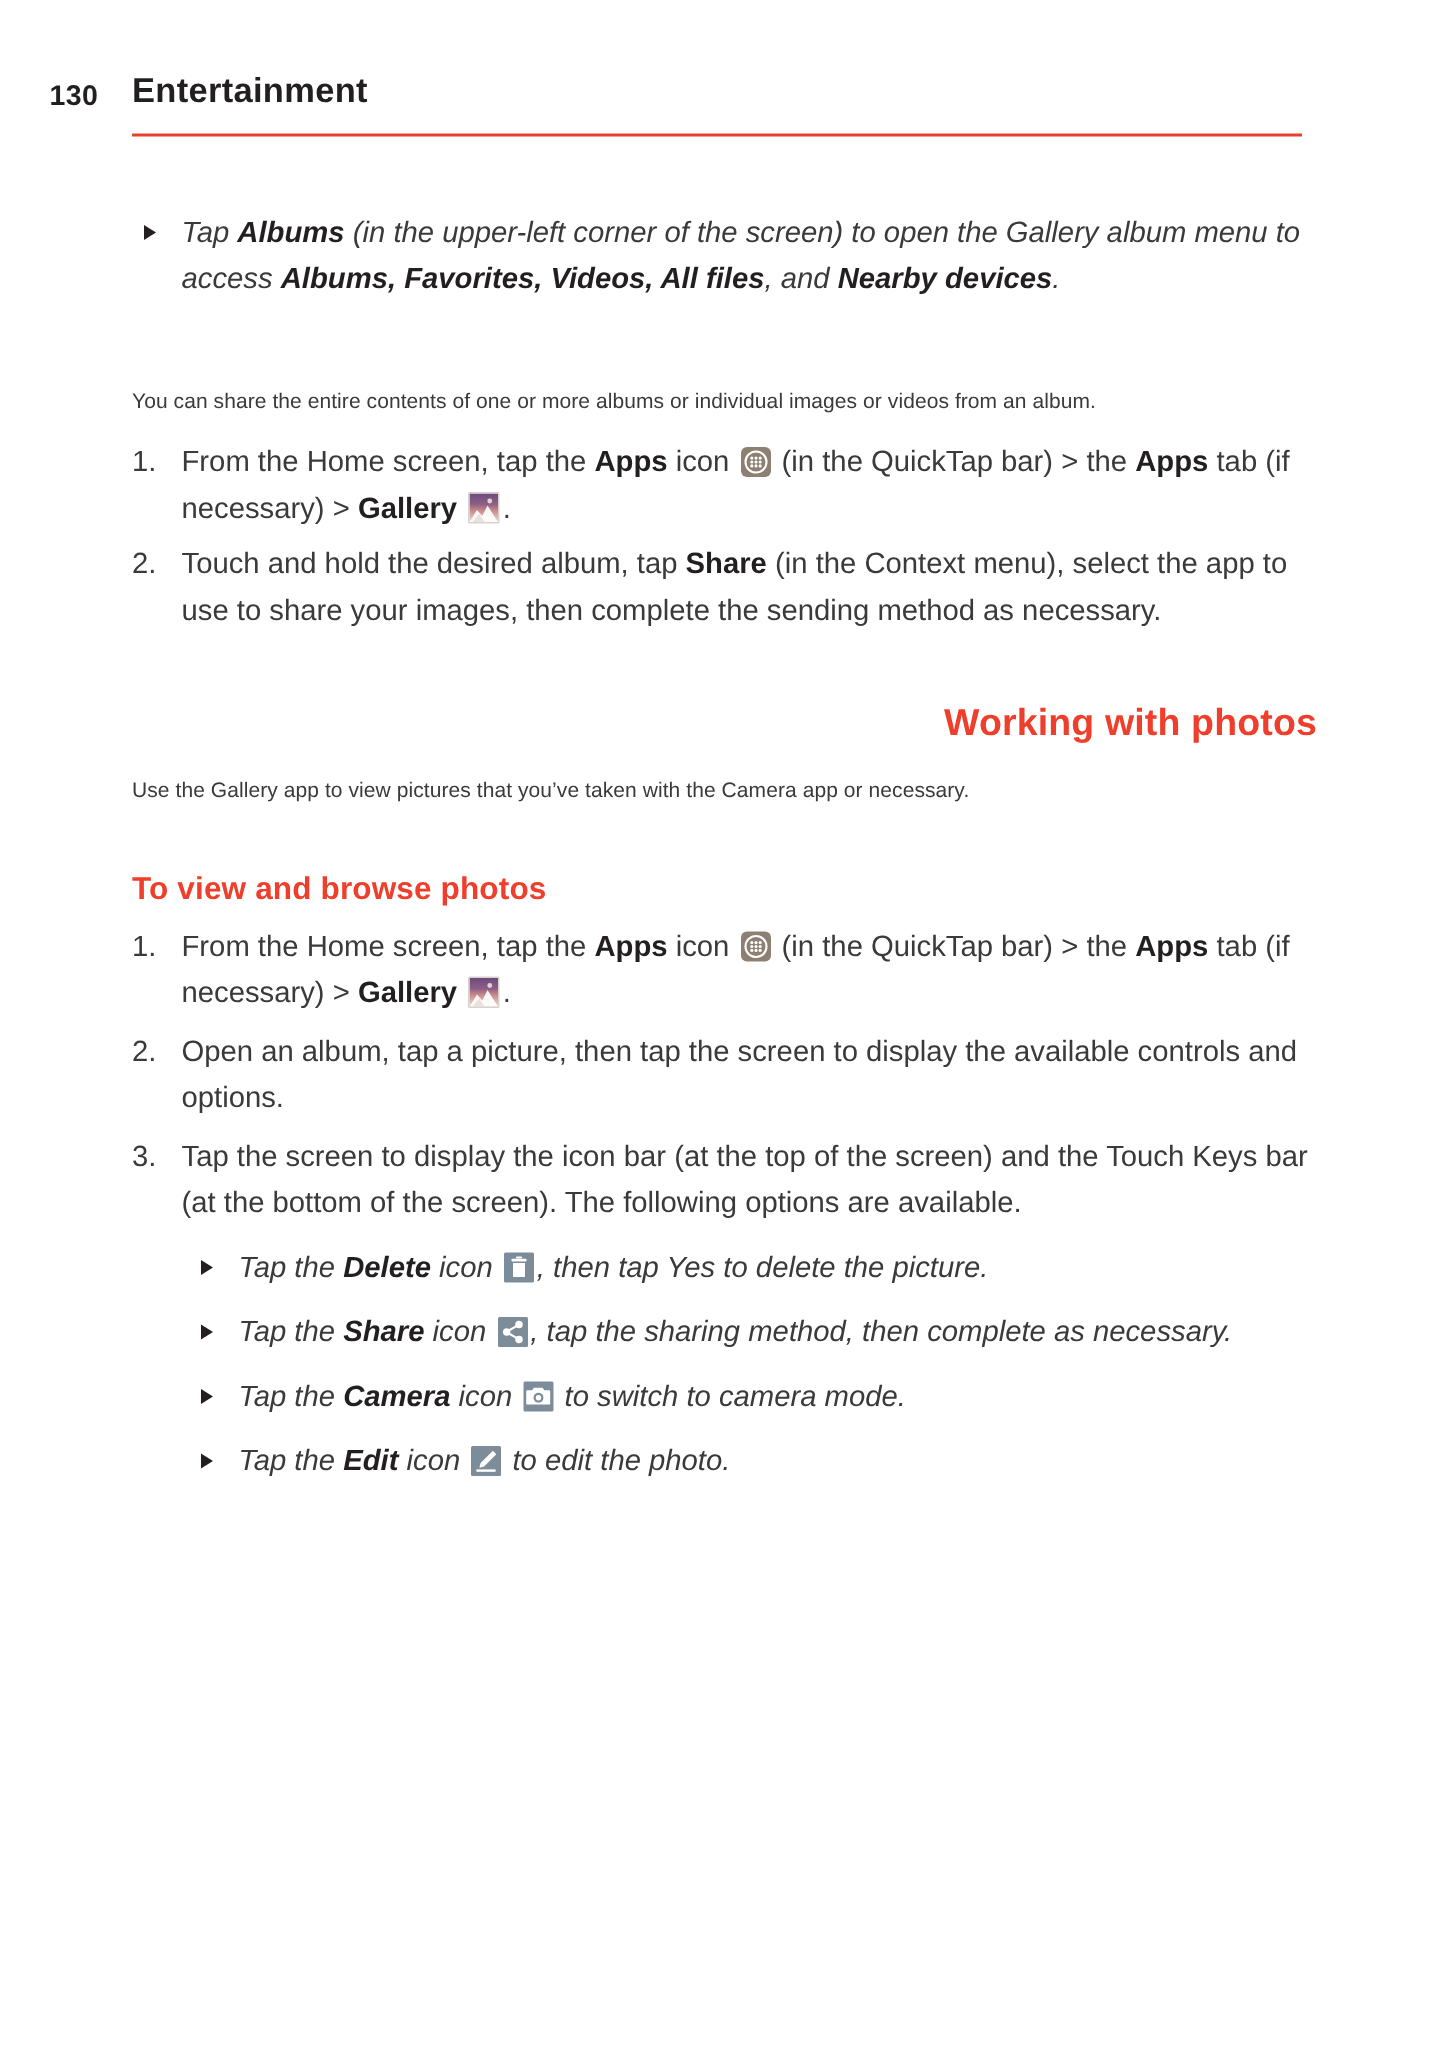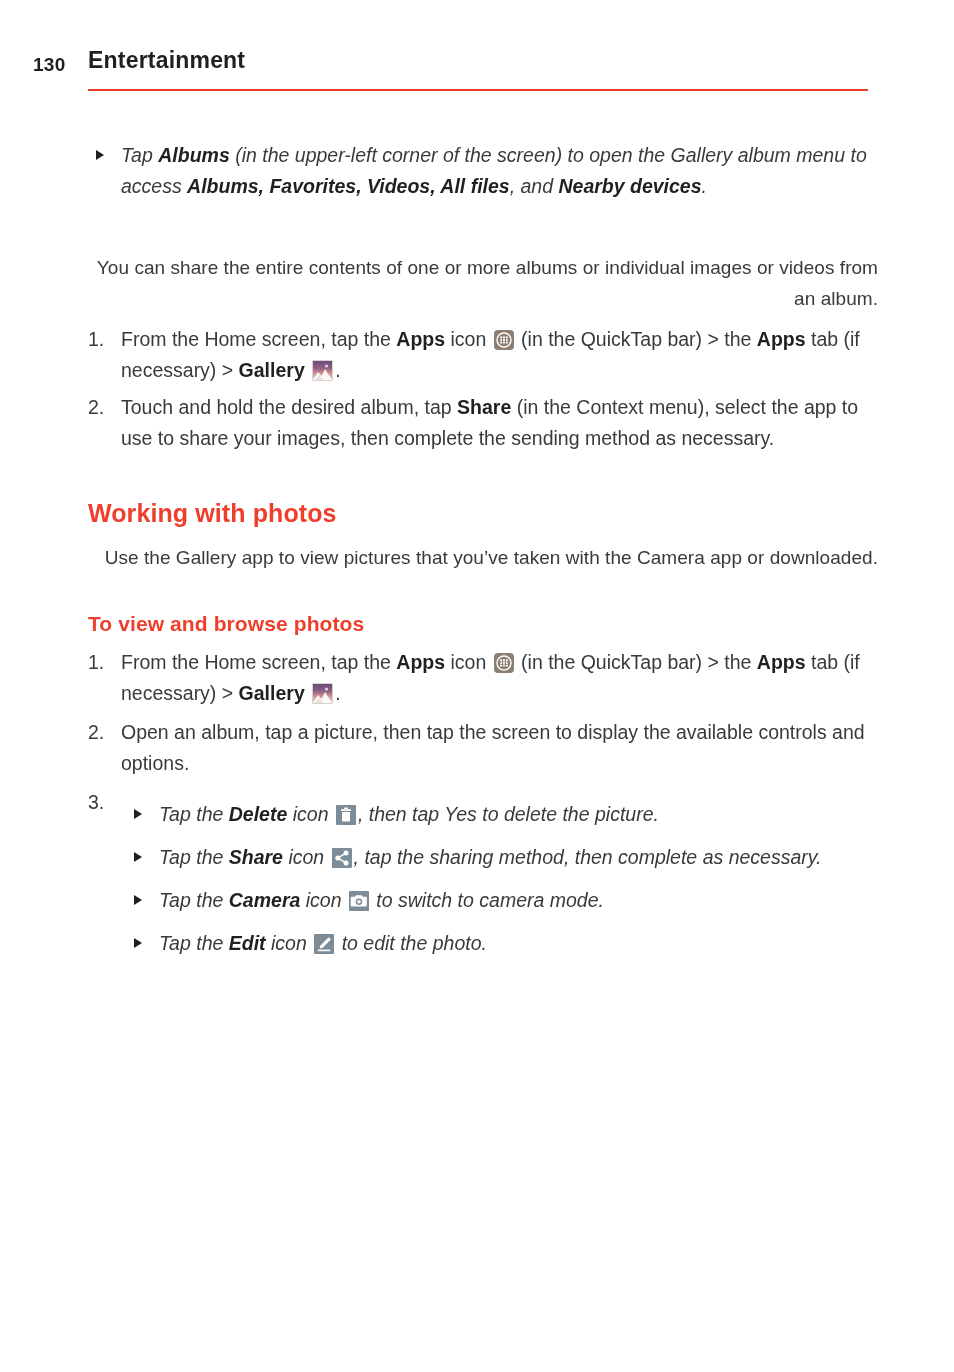--- a/index.html
+++ b/index.html
@@ -60,25 +60,24 @@
     top: 140px;
     width: 790px;
   }
 
   p, ul, ol, li {
     margin: 0;
     padding: 0;
   }
 
   .body-text {
-    font-size: 19px;
+    font-size: 14px;
     line-height: 31px;
     color: #3a3a3a;
     letter-spacing: 0.05px;
-    text-align: right;
   }
 
   
   .tri-list {
     list-style: none;
   }
   .tri-item {
     position: relative;
     padding-left: 33px;
     font-size: 19.5px;
@@ -132,20 +131,21 @@
     color: #ef3e2b;
     letter-spacing: 0.1px;
     line-height: 26px;
   }
   .main-heading {
     font-size: 25px;
     font-weight: bold;
     color: #ef3e2b;
     letter-spacing: 0.1px;
     line-height: 30px;
+    text-align: right;
   }
   .sp-14 { height: 14px; }
   .sp-12 { height: 12px; }
   .sp-10 { height: 10px; }
   .sp-8  { height: 8px; }
   .sp-6  { height: 6px; }
   .sp-38 { height: 38px; }
   .sp-44 { height: 44px; }
 
   
@@ -227,21 +227,21 @@
     <li class="num-item">
       <span class="num-marker">2.</span>
       <span>Touch and hold the desired album, tap </span><b>Share</b><span> (in the Context menu), select the app to use to share your images, then complete the sending method as necessary.</span>
     </li>
   </ol>
 
   <div class="sp-44"></div>
 
   <div class="main-heading">Working with photos</div>
   <div class="sp-14"></div>
-  <p class="body-text">Use the Gallery app to view pictures that you’ve taken with the Camera app or downloaded.</p>
+  <p class="body-text">Use the Gallery app to view pictures that you’ve taken with the Camera app or necessary.</p>
 
   <div class="sp-38"></div>
 
   <div class="sub-heading">To view and browse photos</div>
   <div class="sp-10"></div>
 
   <ol class="num-list">
     <li class="num-item">
       <span class="num-marker">1.</span>
       <span>From the Home screen, tap the </span><b>Apps</b><span> icon </span><span class="ico ico-apps"><svg width="20" height="20" viewBox="0 0 20 20">
@@ -262,20 +262,21 @@
           </svg></span><span>.</span>
     </li>
     <div class="sp-8"></div>
     <li class="num-item">
       <span class="num-marker">2.</span>
       <span>Open an album, tap a picture, then tap the screen to display the available controls and options.</span>
     </li>
     <div class="sp-8"></div>
     <li class="num-item">
       <span class="num-marker">3.</span>
+      <span>Tap the screen to display the icon bar (at the top of the screen) and the Touch Keys bar (at the bottom of the screen). The following options are available.</span>
     </li>
   </ol>
 
   <div class="sp-12"></div>
 
   <ul class="tri-list sub-tri-list">
 
     <li class="tri-item">
       <span class="tri-bullet"></span>
       <span>Tap the </span><b>Delete</b><span> icon </span><span class="ico ico-slate"><svg width="20" height="20" viewBox="0 0 20 20">

